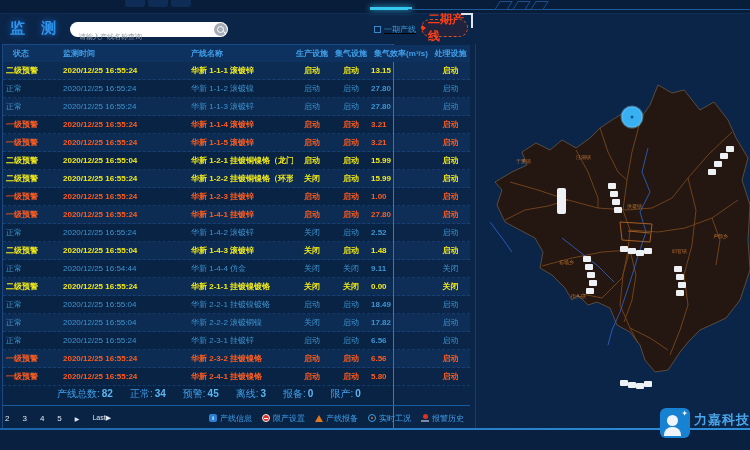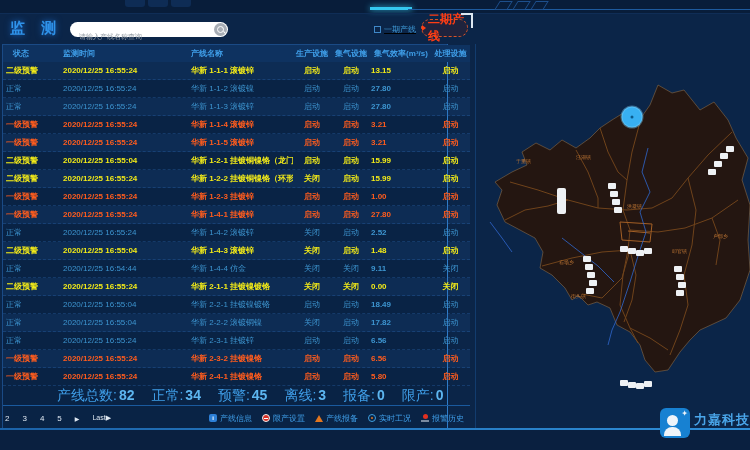--- a/index.html
+++ b/index.html
@@ -45,21 +45,21 @@
     border:1px dashed #d85428; border-radius:9px;
     background:rgba(120,30,10,.18);
     display:flex; align-items:center; justify-content:center; gap:2px; cursor:pointer;
   }
   .flag-icon { width:0; height:0; border-left:4px solid #ff3d14; border-top:3px solid transparent; border-bottom:3px solid transparent; }
   .phase2-label { font-size:12px; font-weight:bold; color:#ff3d14; }
   .corner-bracket { position:absolute; left:461px; top:13px; width:12px; height:15px; border-top:2px solid #dde8f2; border-right:2px solid #dde8f2; }
 
   
   .panel {
-    position:absolute; left:2px; top:44px; width:446px; height:385px;
+    position:absolute; left:2px; top:44px; width:392px; height:385px;
     background:rgba(9,34,68,.55);
     border:1px solid #1a4a85; border-right:1px solid #2f7cc8;
   }
   .panel-divider2 { position:absolute; left:475px; top:44px; width:1px; height:385px; background:#123c6e; }
 
   .grid-row { display:grid; grid-template-columns:56px 118px 116px 38px 40px 60px 39px; align-items:center; }
   .thead {
     position:absolute; left:0; top:0; width:467px; height:17px;
     background:#0e3260; color:#3f9ee8; font-size:8px; font-weight:bold;
   }
@@ -68,21 +68,21 @@
   .trow.odd { background:rgba(40,95,170,.16); }
   .trow.warn2 { color:#f2ea18; font-weight:bold; }
   .trow.warn1 { color:#ff5c1d; font-weight:bold; }
   .c-status { padding-left:3px; }
   .thead .c-status { padding-left:10px; }
   .c-time { padding-left:4px; white-space:nowrap; }
   .c-name { padding-left:14px; white-space:nowrap; overflow:hidden; }
   .c-mid { text-align:center; }
   .c-eff { font-weight:bold; }
 
-  .stats { position:absolute; left:54px; top:342px; display:flex; gap:17px; font-size:14px; color:#3f9ee8; white-space:nowrap; }
+  .stats { position:absolute; left:54px; top:342px; display:flex; gap:17px; font-size:10px; color:#3f9ee8; white-space:nowrap; }
   .stat-val { font-weight:bold; color:#5db6f0; margin-left:2px; }
 
   .panel-hline { position:absolute; left:0; top:360px; width:467px; height:1px; background:#1a5a9e; }
 
   .pagebar { position:absolute; left:0; top:361px; width:467px; height:24px; display:flex; align-items:center; }
   .pages { display:flex; align-items:center; gap:13px; padding-left:2px; font-size:8px; color:#dfe8f2; }
   .page-num { cursor:pointer; }
   .page-arrow { font-size:6px; cursor:pointer; }
   .page-last { font-size:7px; cursor:pointer; }
   .legend { position:absolute; right:6px; top:0; height:24px; display:flex; align-items:center; gap:10px; }

